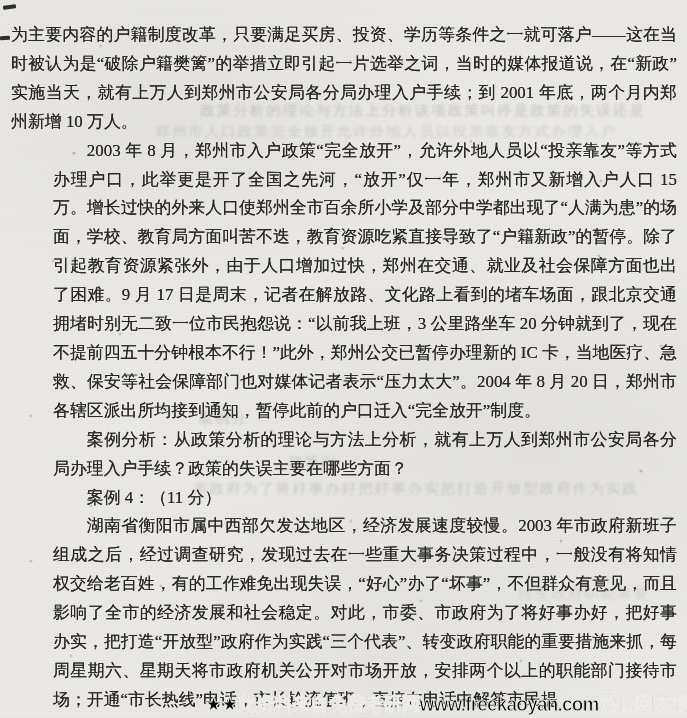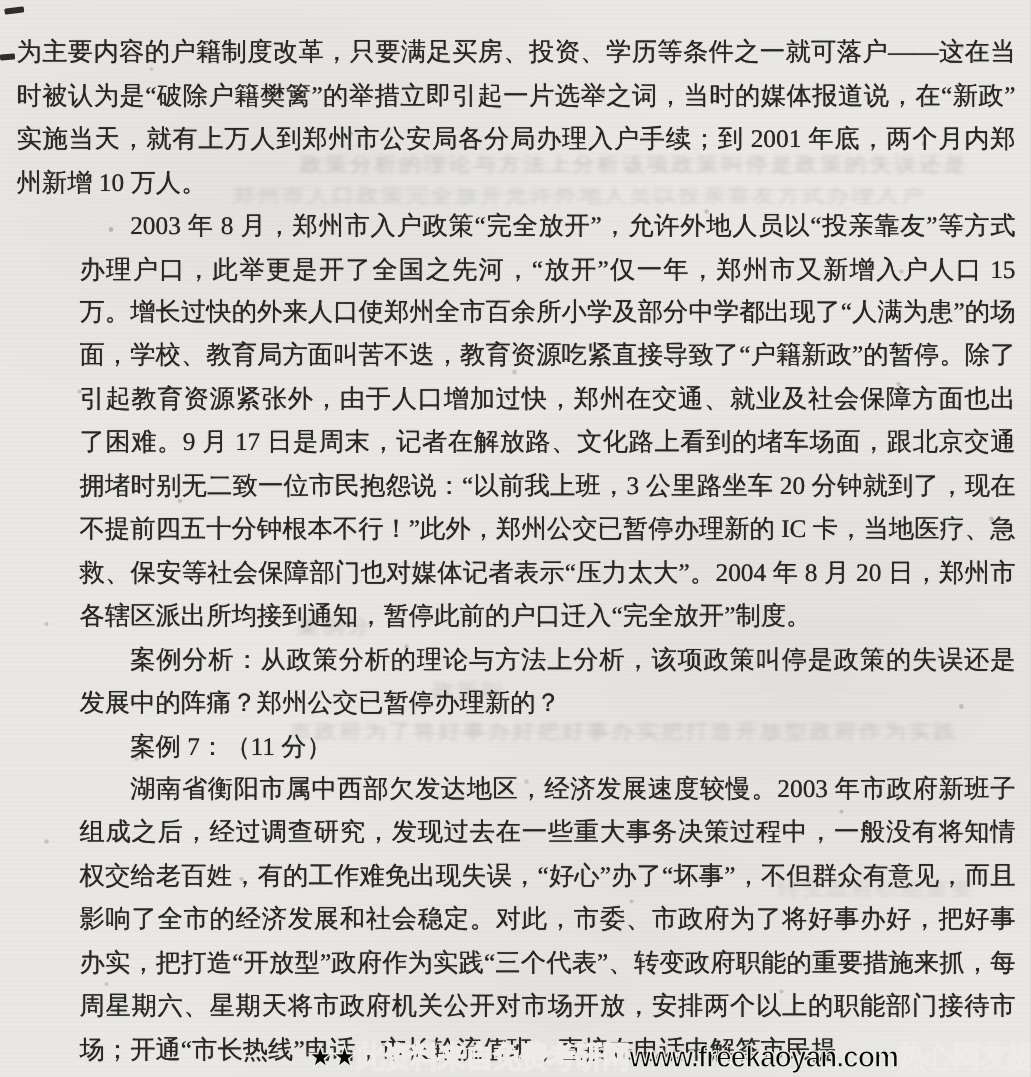--- a/index.html
+++ b/index.html
@@ -87,20 +87,20 @@
   <div class="ghost g1">政策分析的理论与方法上分析该项政策叫停是政策的失误还是</div>
   <div class="ghost g2">郑州市人口政策完全放开允许外地人员以投亲靠友方式办理入户</div>
   <div class="ghost g3">案例分</div>
   <div class="ghost g4">政策叫</div>
   <div class="ghost g5">市政府为了将好事办好把好事办实把打造开放型政府作为实践</div>
   <div class="ghost g6">转变政府职能重要</div>
 
   <div class="textblock">
     <p class="para">为主要内容的户籍制度改革，只要满足买房、投资、学历等条件之一就可落户——这在当时被认为是“破除户籍樊篱”的举措立即引起一片选举之词，当时的媒体报道说，在“新政”实施当天，就有上万人到郑州市公安局各分局办理入户手续；到 2001 年底，两个月内郑州新增 10 万人。</p>
     <p class="para indent">2003 年 8 月，郑州市入户政策“完全放开”，允许外地人员以“投亲靠友”等方式办理户口，此举更是开了全国之先河，“放开”仅一年，郑州市又新增入户人口 15 万。增长过快的外来人口使郑州全市百余所小学及部分中学都出现了“人满为患”的场面，学校、教育局方面叫苦不迭，教育资源吃紧直接导致了“户籍新政”的暂停。除了引起教育资源紧张外，由于人口增加过快，郑州在交通、就业及社会保障方面也出了困难。9 月 17 日是周末，记者在解放路、文化路上看到的堵车场面，跟北京交通拥堵时别无二致一位市民抱怨说：“以前我上班，3 公里路坐车 20 分钟就到了，现在不提前四五十分钟根本不行！”此外，郑州公交已暂停办理新的 IC 卡，当地医疗、急救、保安等社会保障部门也对媒体记者表示“压力太大”。2004 年 8 月 20 日，郑州市各辖区派出所均接到通知，暂停此前的户口迁入“完全放开”制度。</p>
-    <p class="para indent">案例分析：从政策分析的理论与方法上分析，该项政策叫停是政策的失误还是发展中的阵痛？郑州公交已暂停办理新的？</p>
-    <p class="para indent">案例 7：（11 分）</p>
+    <p class="para indent">案例分析：从政策分析的理论与方法上分析，就有上万人到郑州市公安局各分局办理入户手续？政策的失误主要在哪些方面？</p>
+    <p class="para indent">案例 4：（11 分）</p>
     <p class="para indent">湖南省衡阳市属中西部欠发达地区，经济发展速度较慢。2003 年市政府新班子组成之后，经过调查研究，发现过去在一些重大事务决策过程中，一般没有将知情权交给老百姓，有的工作难免出现失误，“好心”办了“坏事”，不但群众有意见，而且影响了全市的经济发展和社会稳定。对此，市委、市政府为了将好事办好，把好事办实，把打造“开放型”政府作为实践“三个代表”、转变政府职能的重要措施来抓，每周星期六、星期天将市政府机关公开对市场开放，安排两个以上的职能部门接待市场；开通“市长热线”电话，市长轮流值班，直接在电话中解答市民提</p>
   </div>
 
   <div class="watermark">★★此资料来自免费考研网www.freekaoyan.com热心网友提供★★</div>
 
 </div>
 
 </body></html>

